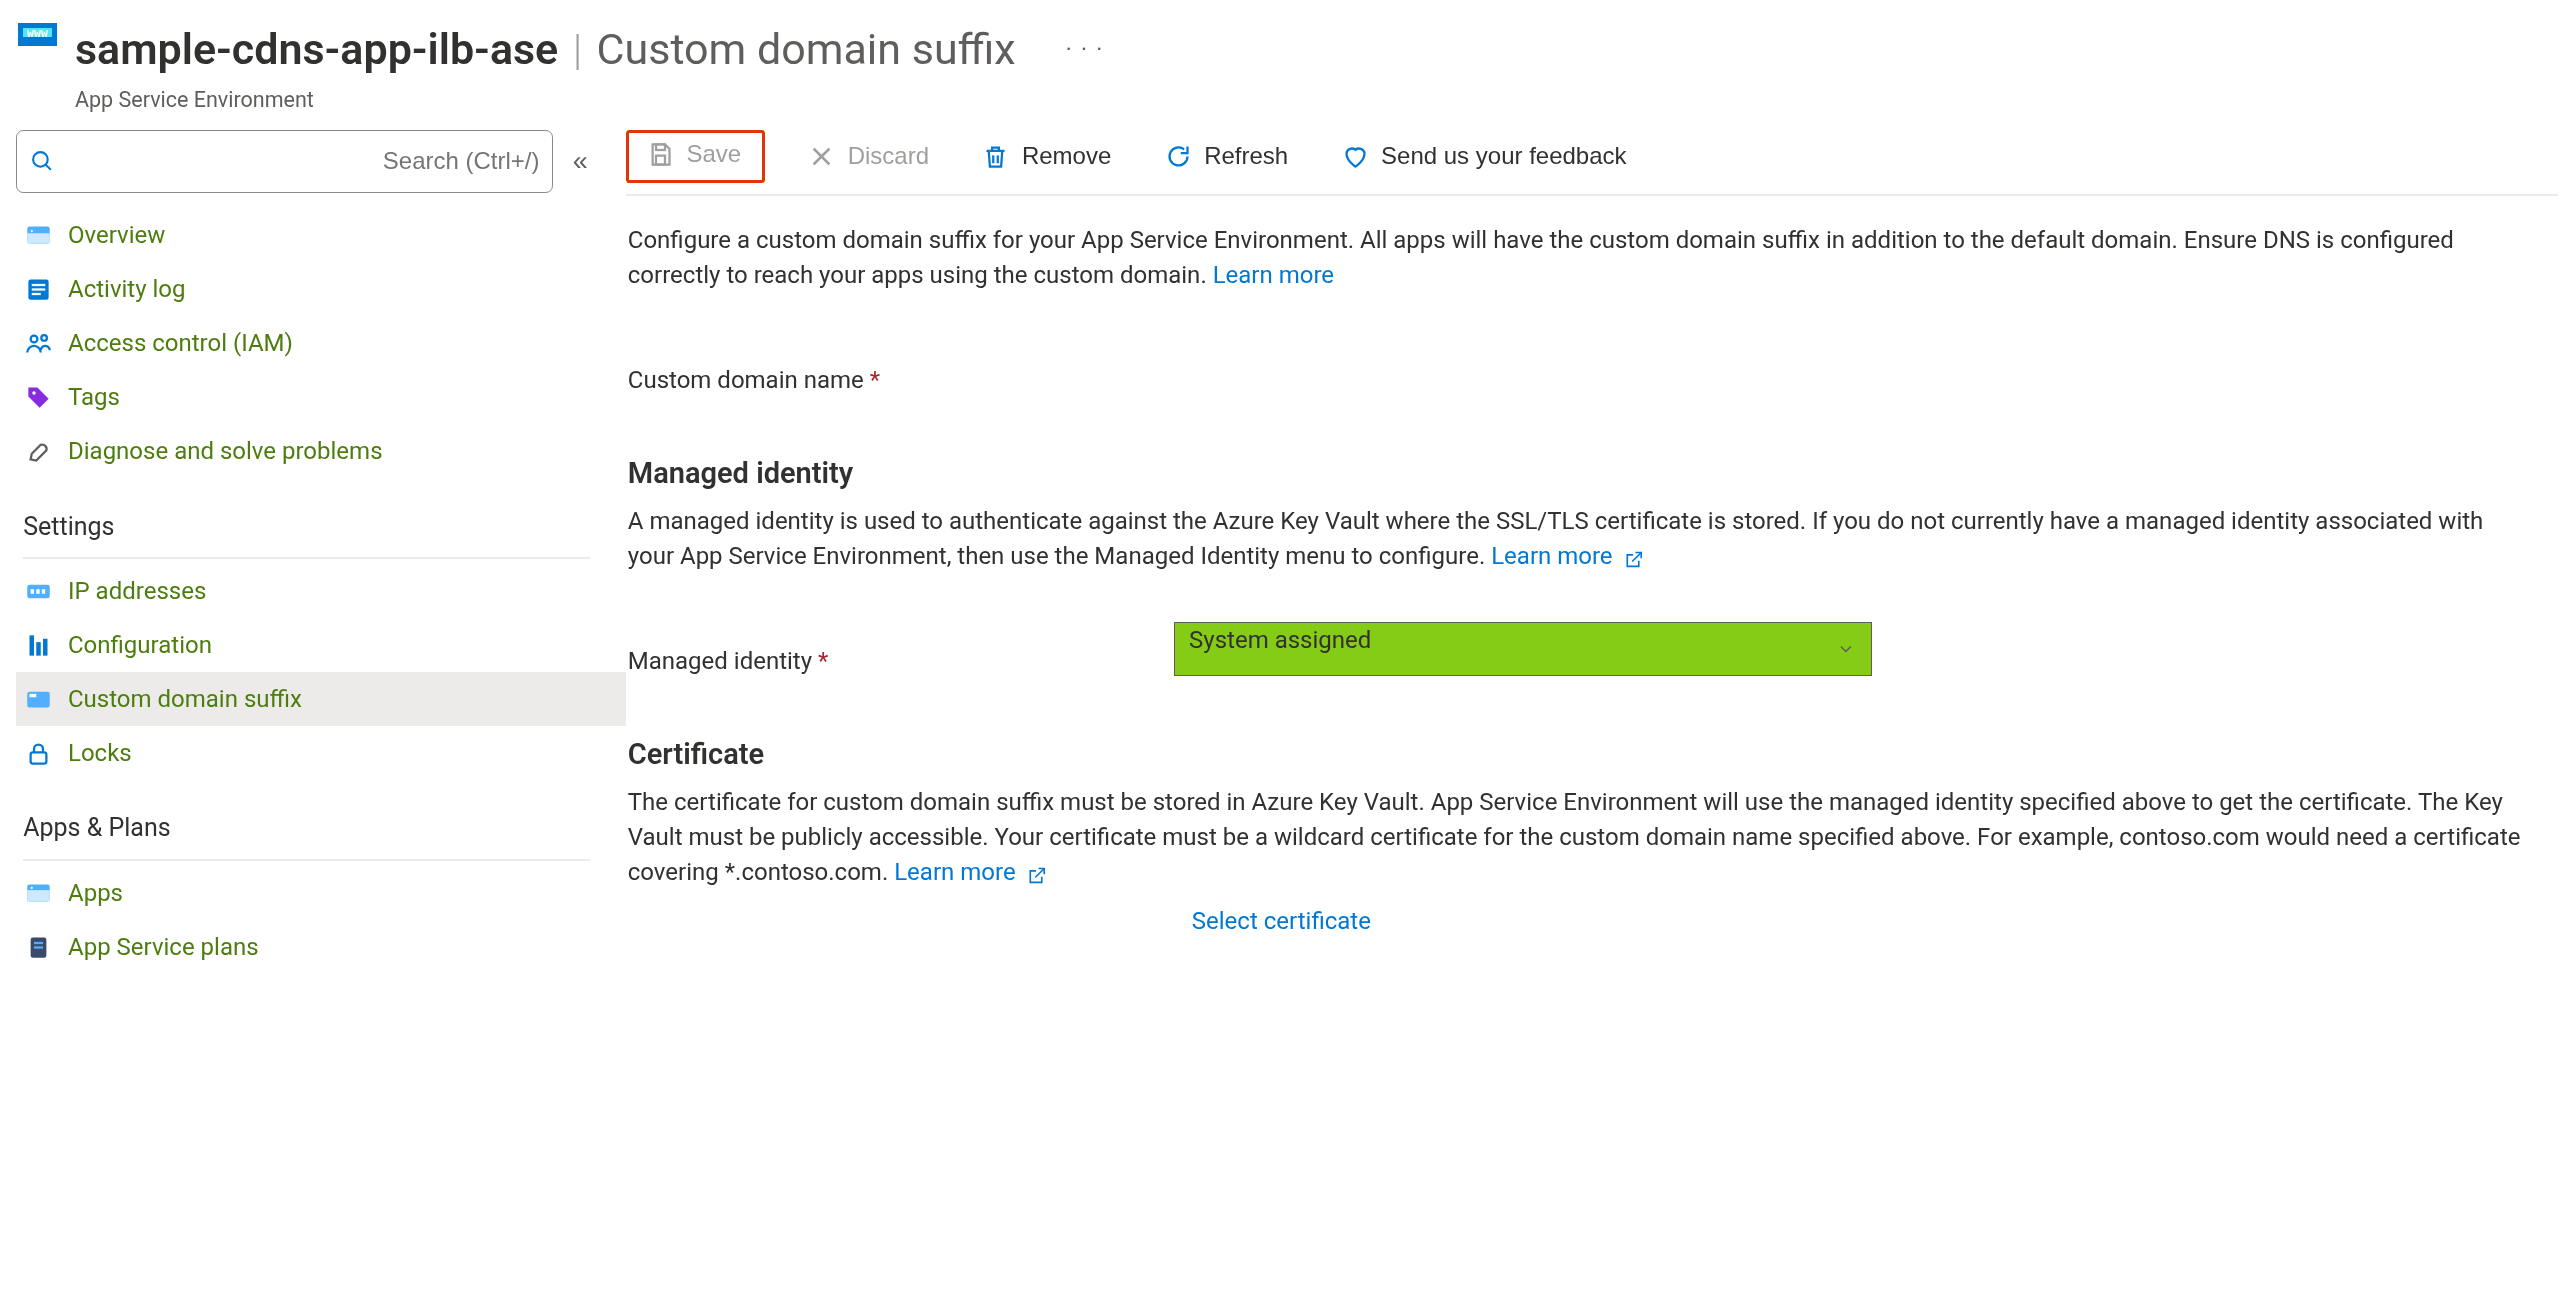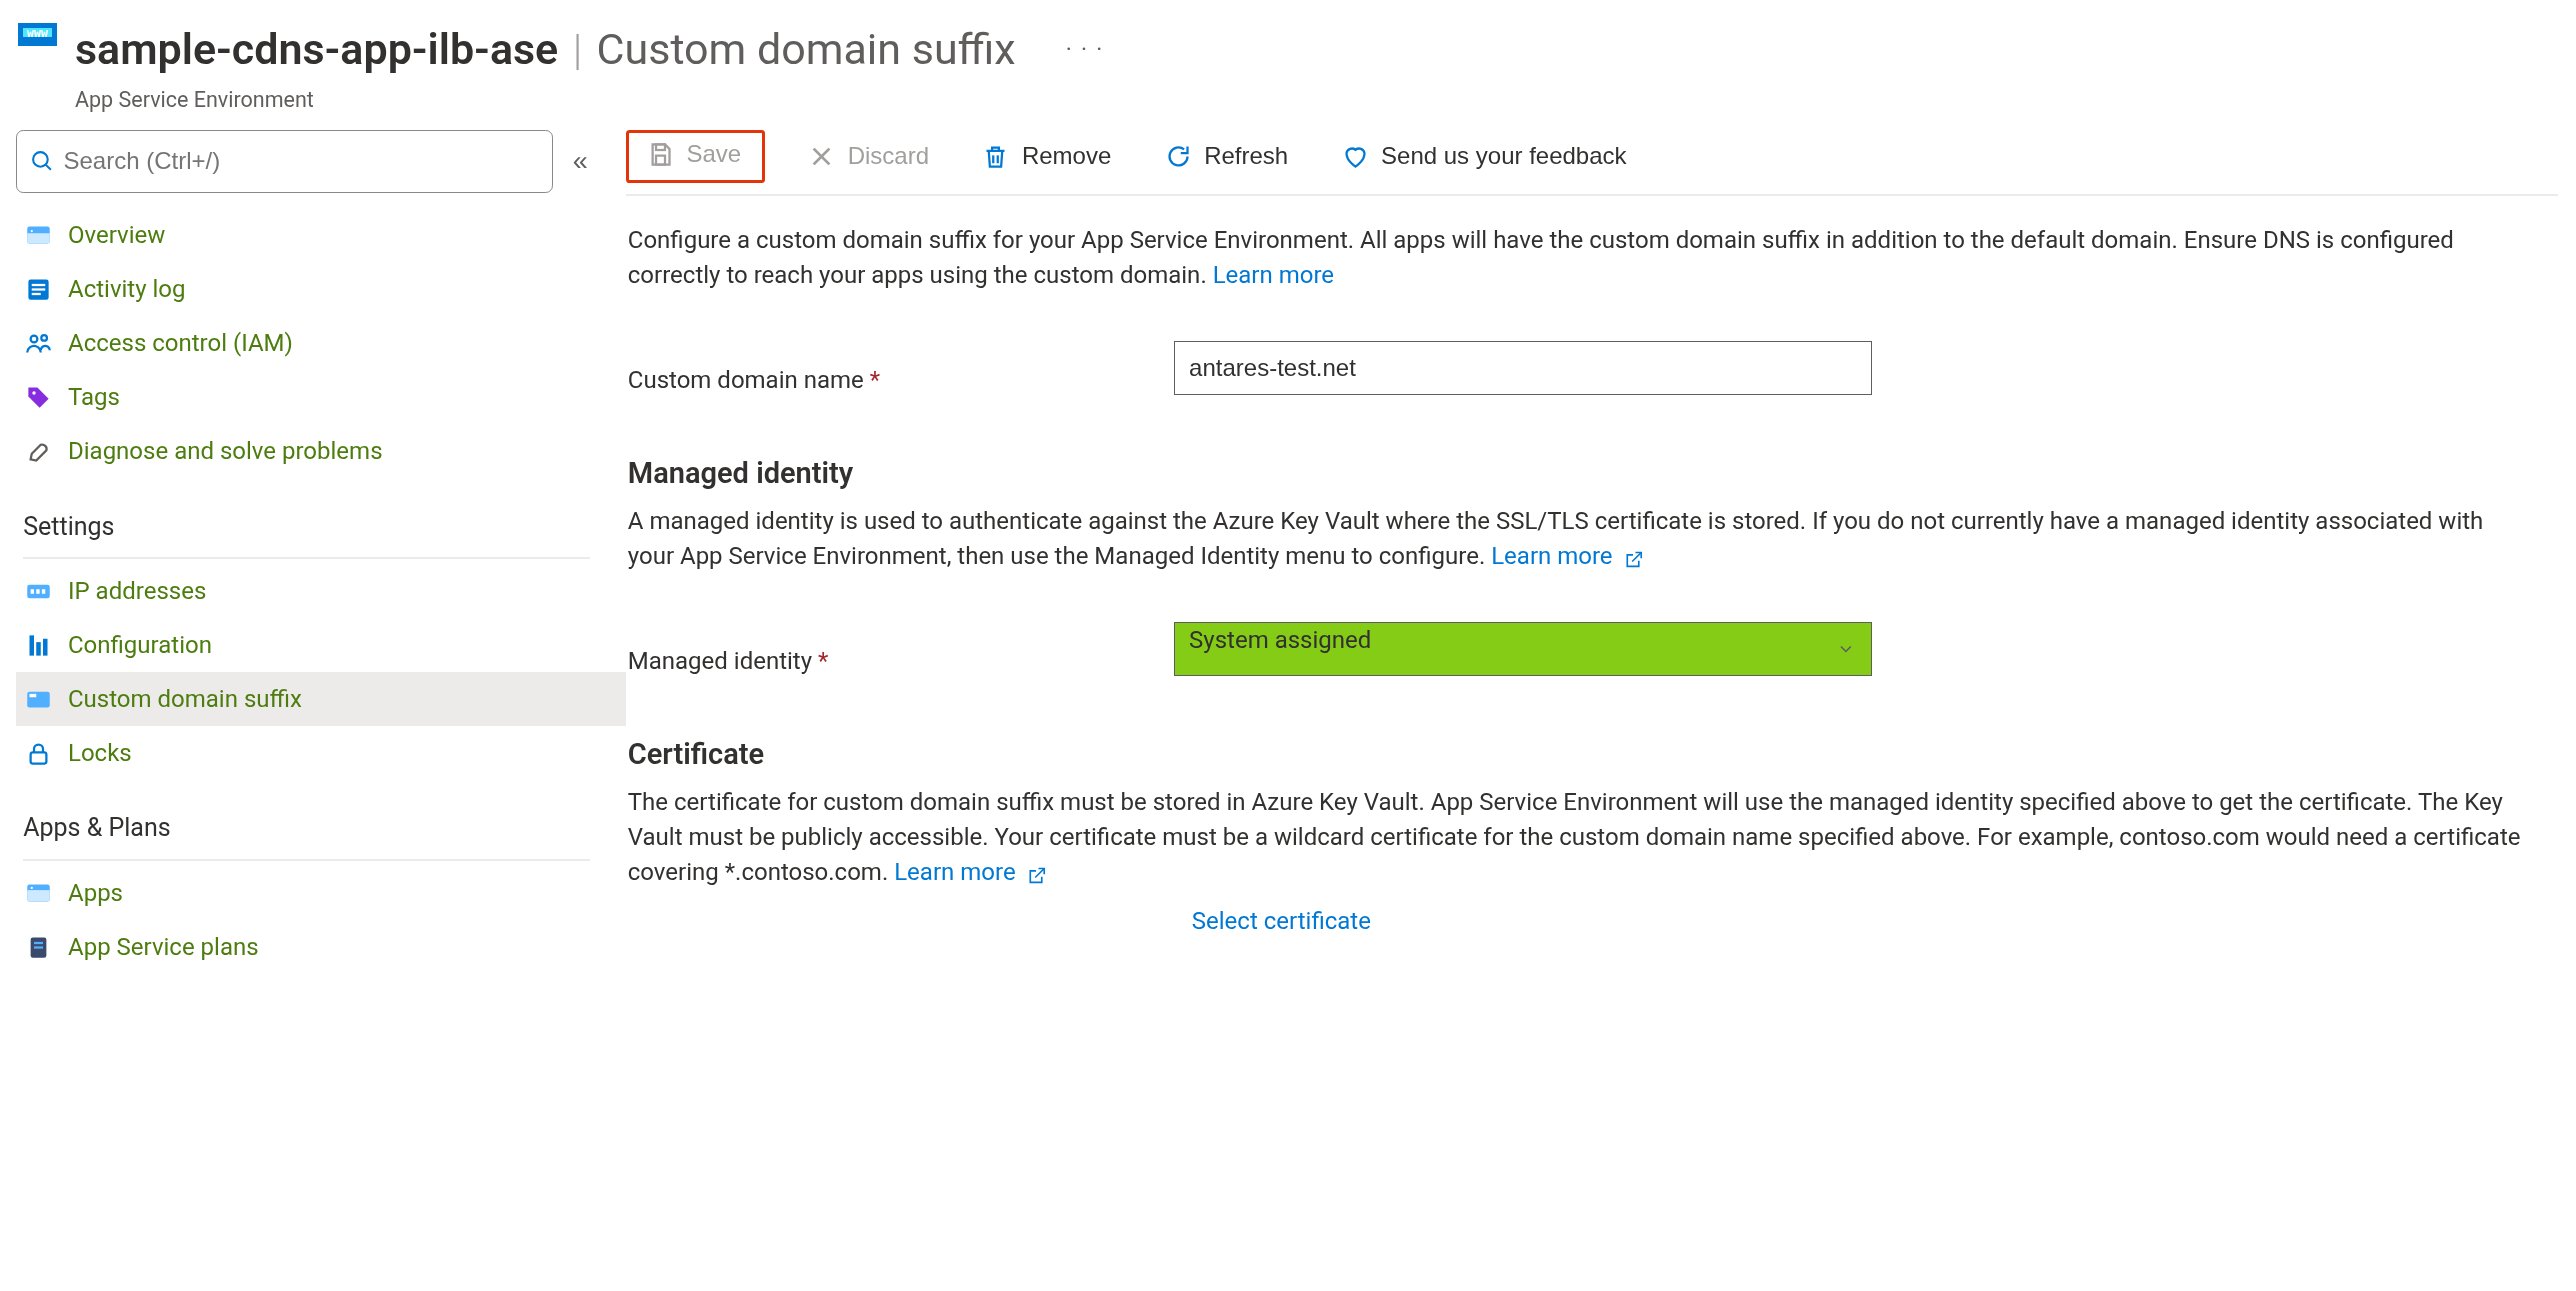--- a/index.html
+++ b/index.html
@@ -20,21 +20,21 @@
 
   
   .columns { display: flex; }
   .left-col { width: 626px; padding: 5.4px 0 0 16px; }
   .right-col { flex: 1; padding: 0 18px 0 0; }
 
   
   .search-row { display: flex; align-items: center; gap: 19.7px; margin-bottom: 16px; }
   .search-box { display: flex; align-items: center; gap: 9px; width: 537px; height: 63px; border: 1.8px solid #8a8886; border-radius: 7.2px; padding: 0 12.5px; }
   .search-box svg { width: 25px; height: 25px; flex-shrink: 0; }
-  .search-box input { border: none; outline: none; font-size: 24px; width: 100%; color: #323130; }
+  .search-box input { border: none; outline: none; font-size: 24px; width: 100%; color: #323130; text-align: right; }
   .collapse-btn { font-size: 27px; color: #605e5c; background: none; border: none; cursor: pointer; }
 
   
   .nav-group-label { font-size: 25px; font-weight: 400; color: #323130; padding: 30px 0 12.5px 7.2px; }
   .hr { height: 1.8px; background: #edebe9; margin: 0 36px 5.4px 7.2px; }
   .nav-item { display: flex; align-items: center; gap: 16px; padding: 9px 10.7px 9px 9px; cursor: pointer; min-height: 54px; }
   .nav-item.selected { background: #edebe9; }
   .nav-item .ico { width: 27px; height: 27px; flex-shrink: 0; }
   .nav-item span.label { font-size: 24px; color: #4d7c0f; }
 
@@ -232,21 +232,20 @@
       </button>
     </div>
 
     <div class="content">
       <p class="desc">
         <span>Configure a custom domain suffix for your App Service Environment. All apps will have the custom domain suffix in addition to the default domain. Ensure DNS is configured correctly to reach your apps using the custom domain. </span><a href="#" class="link">Learn more</a>
       </p>
 
       <div class="form-row">
         <div class="lab"><span>Custom domain name</span> <span class="req">*</span></div>
-        <input class="text-input" value="antares-test.net" style="">
       </div>
 
       <h3 class="section-h">Managed identity</h3>
       <p class="section-p">
         <span>A managed identity is used to authenticate against the Azure Key Vault where the SSL/TLS certificate is stored. If you do not currently have a managed identity associated with your App Service Environment, then use the Managed Identity menu to configure. </span><a href="#" class="link"><span>Learn more</span>
           <svg class="ext-link-icon" width="19.7" height="19.7" viewBox="0 0 24 24" fill="none" stroke="#0078d4" stroke-width="2">
               <path d="M14 3h7v7"></path>
               <path d="M21 3L10 14"></path>
               <path d="M18 13v7H4V6h7"></path>
             </svg>

